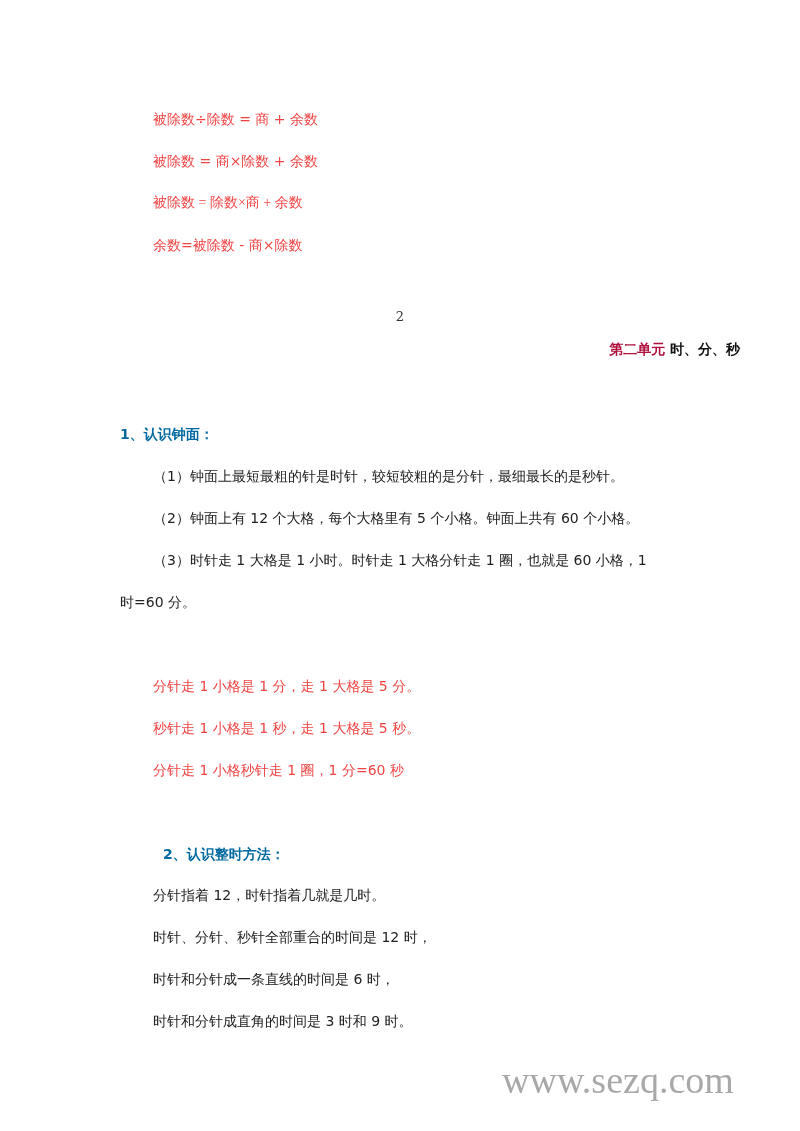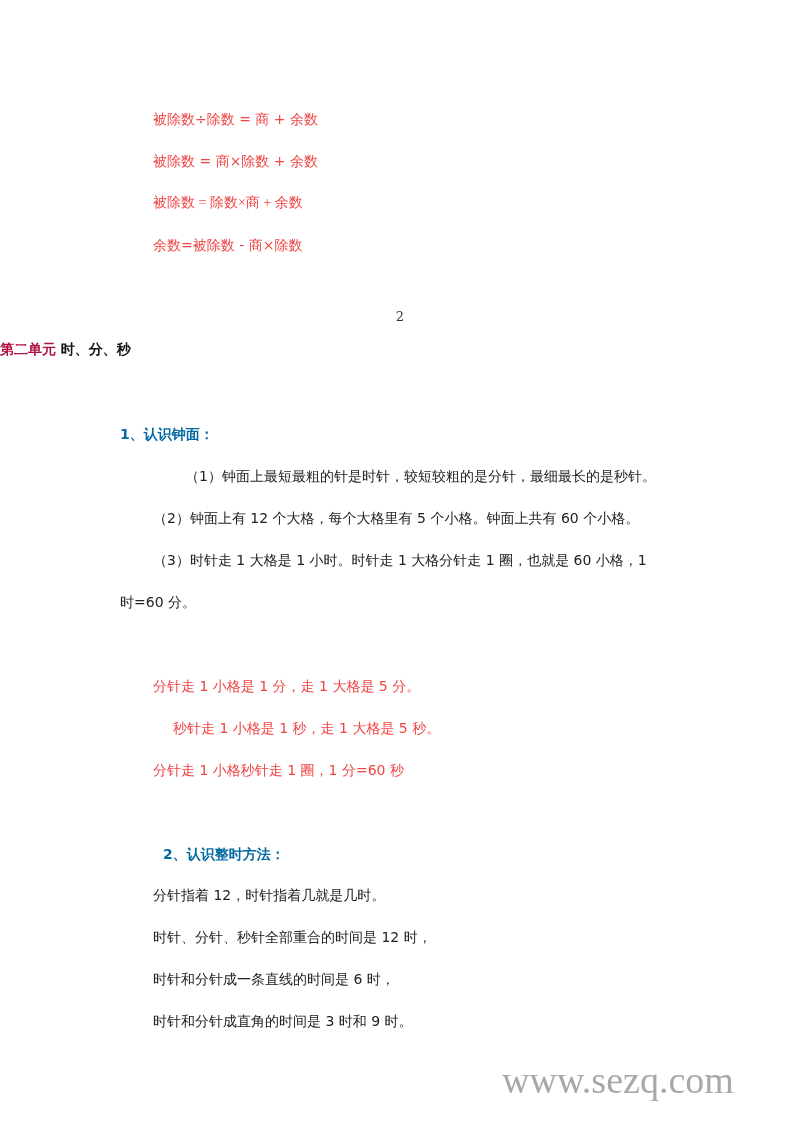--- a/index.html
+++ b/index.html
@@ -6,21 +6,21 @@
   body {
     width: 800px; height: 1131px; background: #ffffff; position: relative; overflow: hidden;
     font-family: "DejaVu Sans", "Liberation Sans", sans-serif;
   }
   .line { position: absolute; font-size: 14px; white-space: nowrap; line-height: 18px; }
   .blue { color: #ef4444; }
   .dark { color: #222222; }
   .red { color: #0369a1; font-weight: bold; }
   .page-num { position: absolute; top: 309px; left: 0; width: 800px; text-align: center;
     font-family: "DejaVu Serif", "Liberation Serif", serif; font-size: 13px; color: #333; }
-  .unit-title { position: absolute; top: 340px; left: 0; width: 740px; text-align: left;
+  .unit-title { position: absolute; top: 340px; left: 0; width: 740px; text-align: right;
     font-size: 14px; font-weight: bold; line-height: 18px; }
   .unit-title .u { color: #b0123f; }
   .unit-title .t { color: #111; }
   .watermark { position: absolute; left: 502px; top: 1058px; font-family: Liberation Serif, serif;
     font-size: 38px; color: #a8a8a8; letter-spacing: 0px; }
 </style>
 </head>
 <body>
 
 <div>
@@ -31,26 +31,26 @@
 </div>
 
 <div class="page-num">2</div>
 
 <div class="unit-title">
   <span class="u">第二单元</span><span class="t"> 时、分、秒</span>
 </div>
 
 <div>
   <div class="line red" style="left:120px; top:425px;">1、认识钟面：</div>
-  <div class="line dark" style="left:153px; top:467px;margin-left:32px;">（1）钟面上最短最粗的针是时针，较短较粗的是分针，最细最长的是秒针。</div>
+  <div class="line dark" style="left:153px; top:467px;">（1）钟面上最短最粗的针是时针，较短较粗的是分针，最细最长的是秒针。</div>
   <div class="line dark" style="left:153px; top:509px;">（2）钟面上有 12 个大格，每个大格里有 5 个小格。钟面上共有 60 个小格。</div>
   <div class="line dark" style="left:153px; top:551px;">（3）时针走 1 大格是 1 小时。时针走 1 大格分针走 1 圈，也就是 60 小格，1</div>
   <div class="line dark" style="left:120px; top:593px;">时=60 分。</div>
   <div class="line blue" style="left:153px; top:677px;">分针走 1 小格是 1 分，走 1 大格是 5 分。</div>
-  <div class="line blue" style="left:153px; top:719px;margin-left:20px;">秒针走 1 小格是 1 秒，走 1 大格是 5 秒。</div>
+  <div class="line blue" style="left:153px; top:719px;">秒针走 1 小格是 1 秒，走 1 大格是 5 秒。</div>
   <div class="line blue" style="left:153px; top:761px;">分针走 1 小格秒针走 1 圈，1 分=60 秒</div>
 </div>
 
 <div>
   <div class="line red" style="left:120px; top:845px;margin-left:43px;">2、认识整时方法：</div>
   <div class="line dark" style="left:153px; top:886px;">分针指着 12，时针指着几就是几时。</div>
   <div class="line dark" style="left:153px; top:928px;">时针、分针、秒针全部重合的时间是 12 时，</div>
   <div class="line dark" style="left:153px; top:970px;">时针和分针成一条直线的时间是 6 时，</div>
   <div class="line dark" style="left:153px; top:1012px;">时针和分针成直角的时间是 3 时和 9 时。</div>
 </div>

